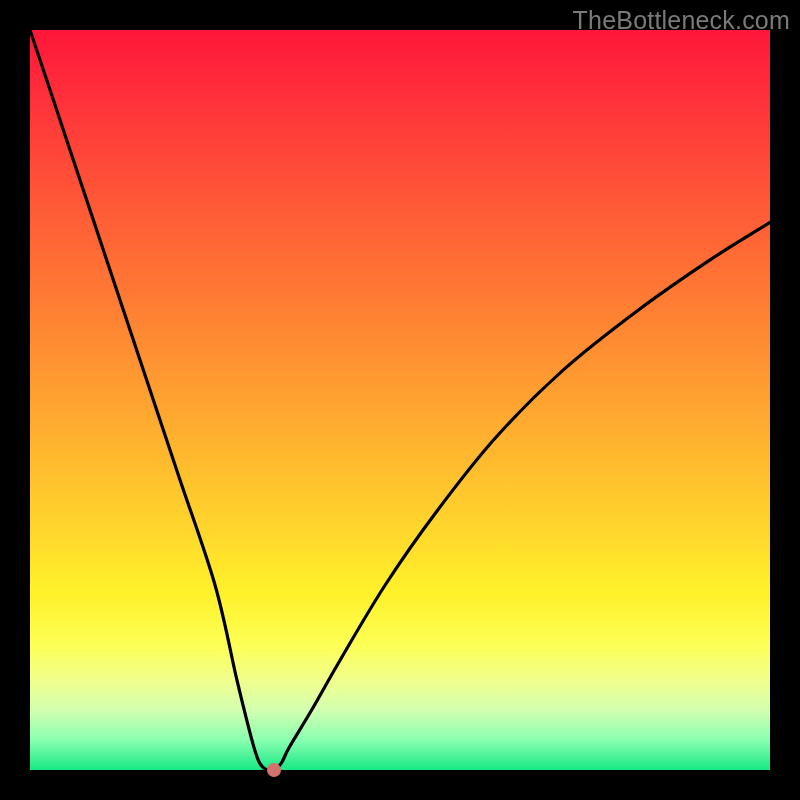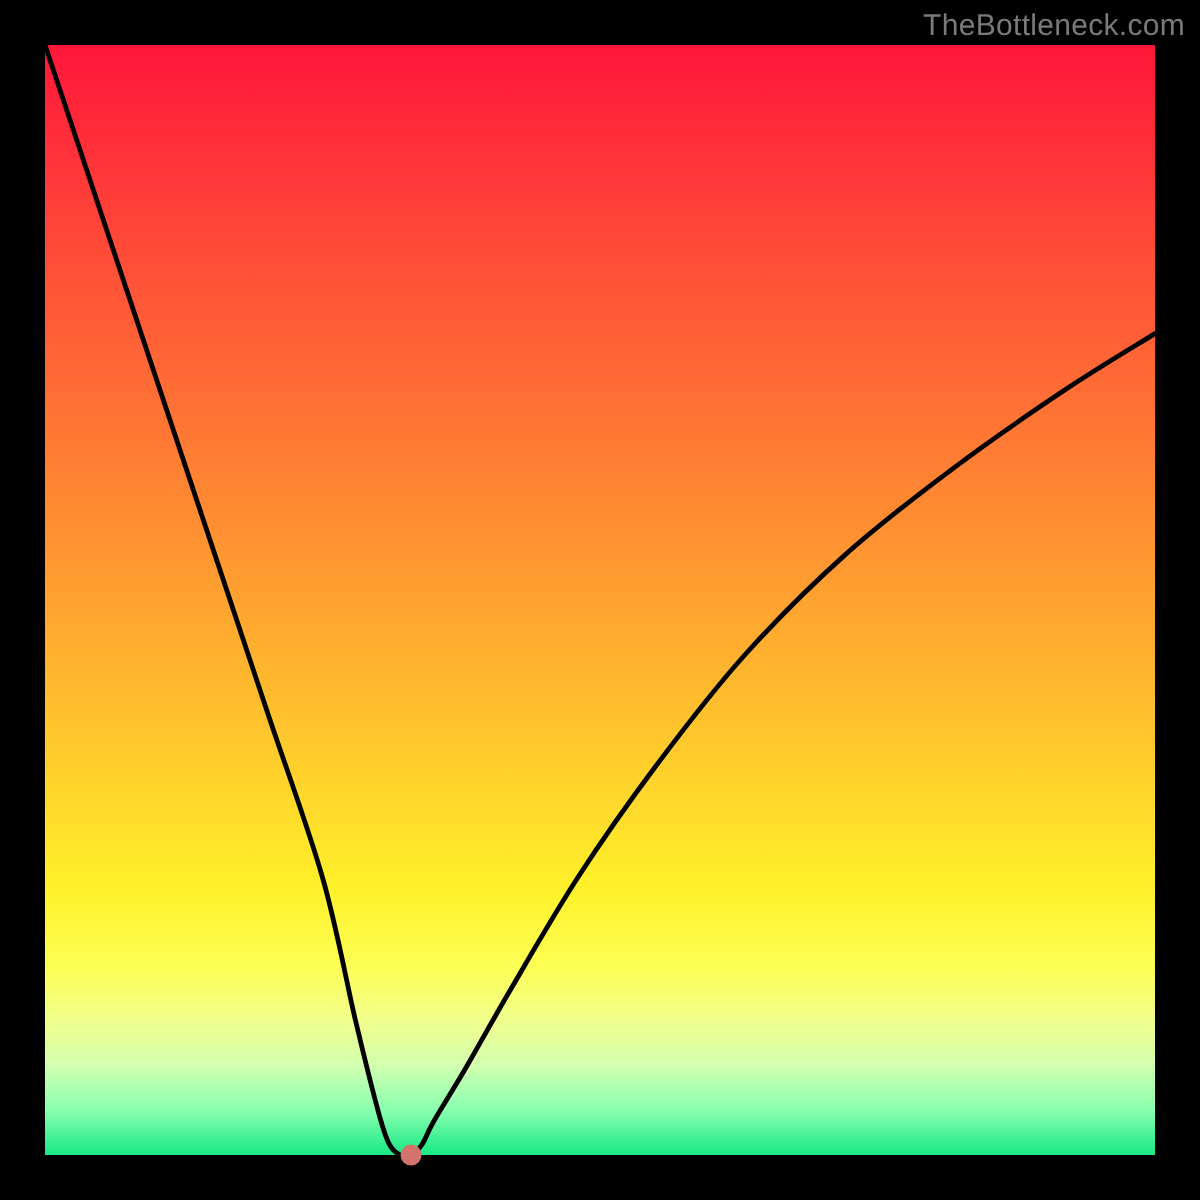--- a/index.html
+++ b/index.html
@@ -40,21 +40,21 @@
       #d1ffb0 92%,
       #88ffb0 96%,
       #18e884 100%
     );
   }
   .watermark {
     position: absolute;
     top: 6px;
     right: 10px;
     color: #7a7a7a;
-    font-size: 20px;
+    font-size: 25px;
     font-weight: 500;
     letter-spacing: 0.2px;
     user-select: none;
   }
   svg.curve {
     position: absolute;
     left: 0;
     top: 0;
     width: 740px;
     height: 740px;

